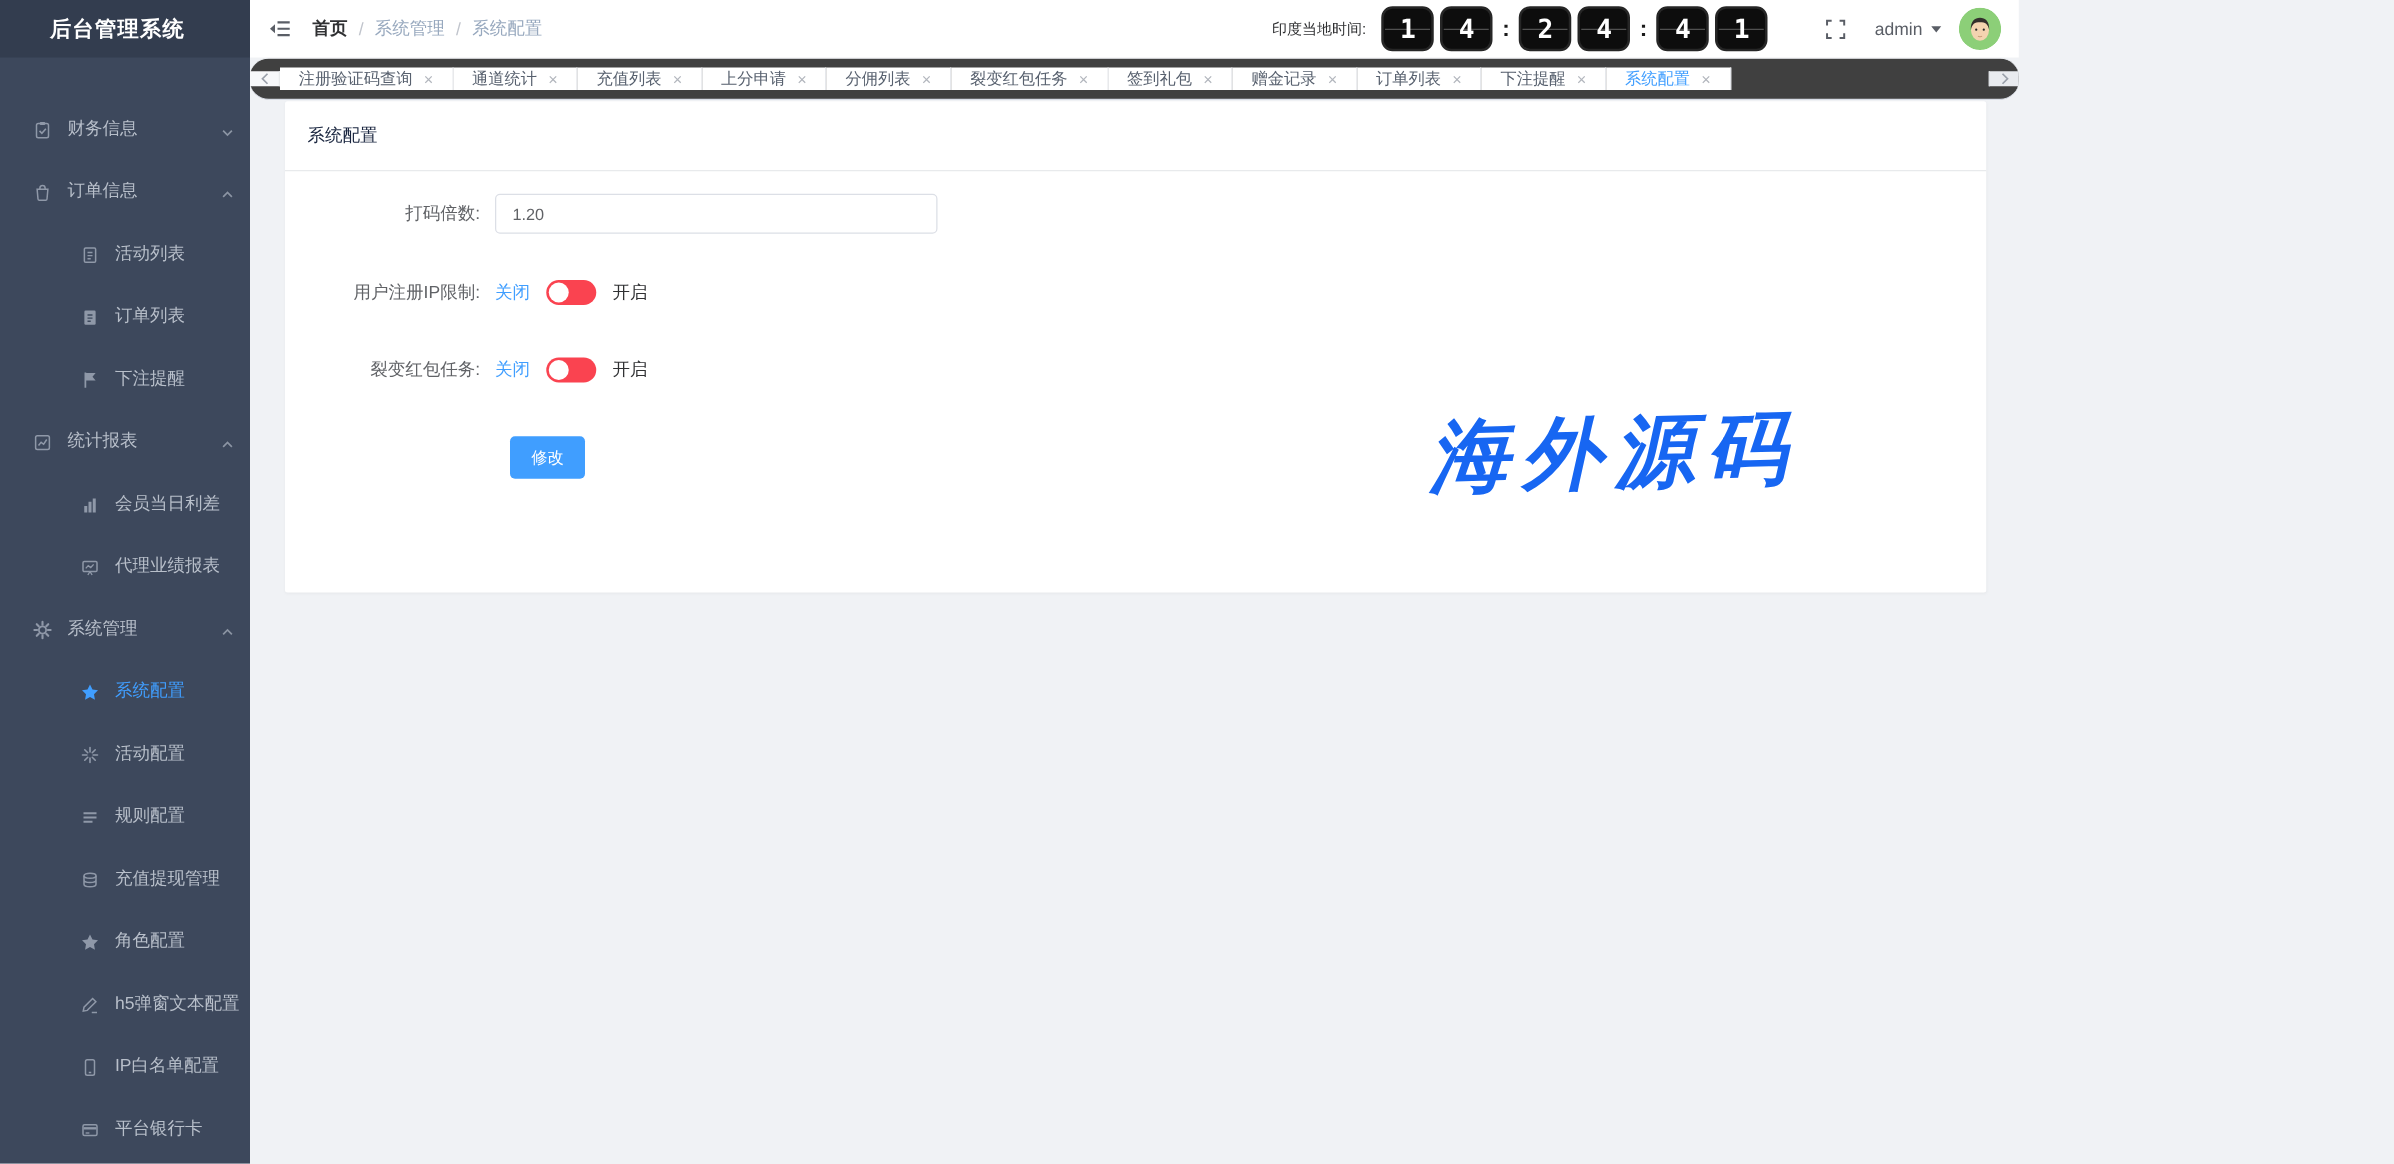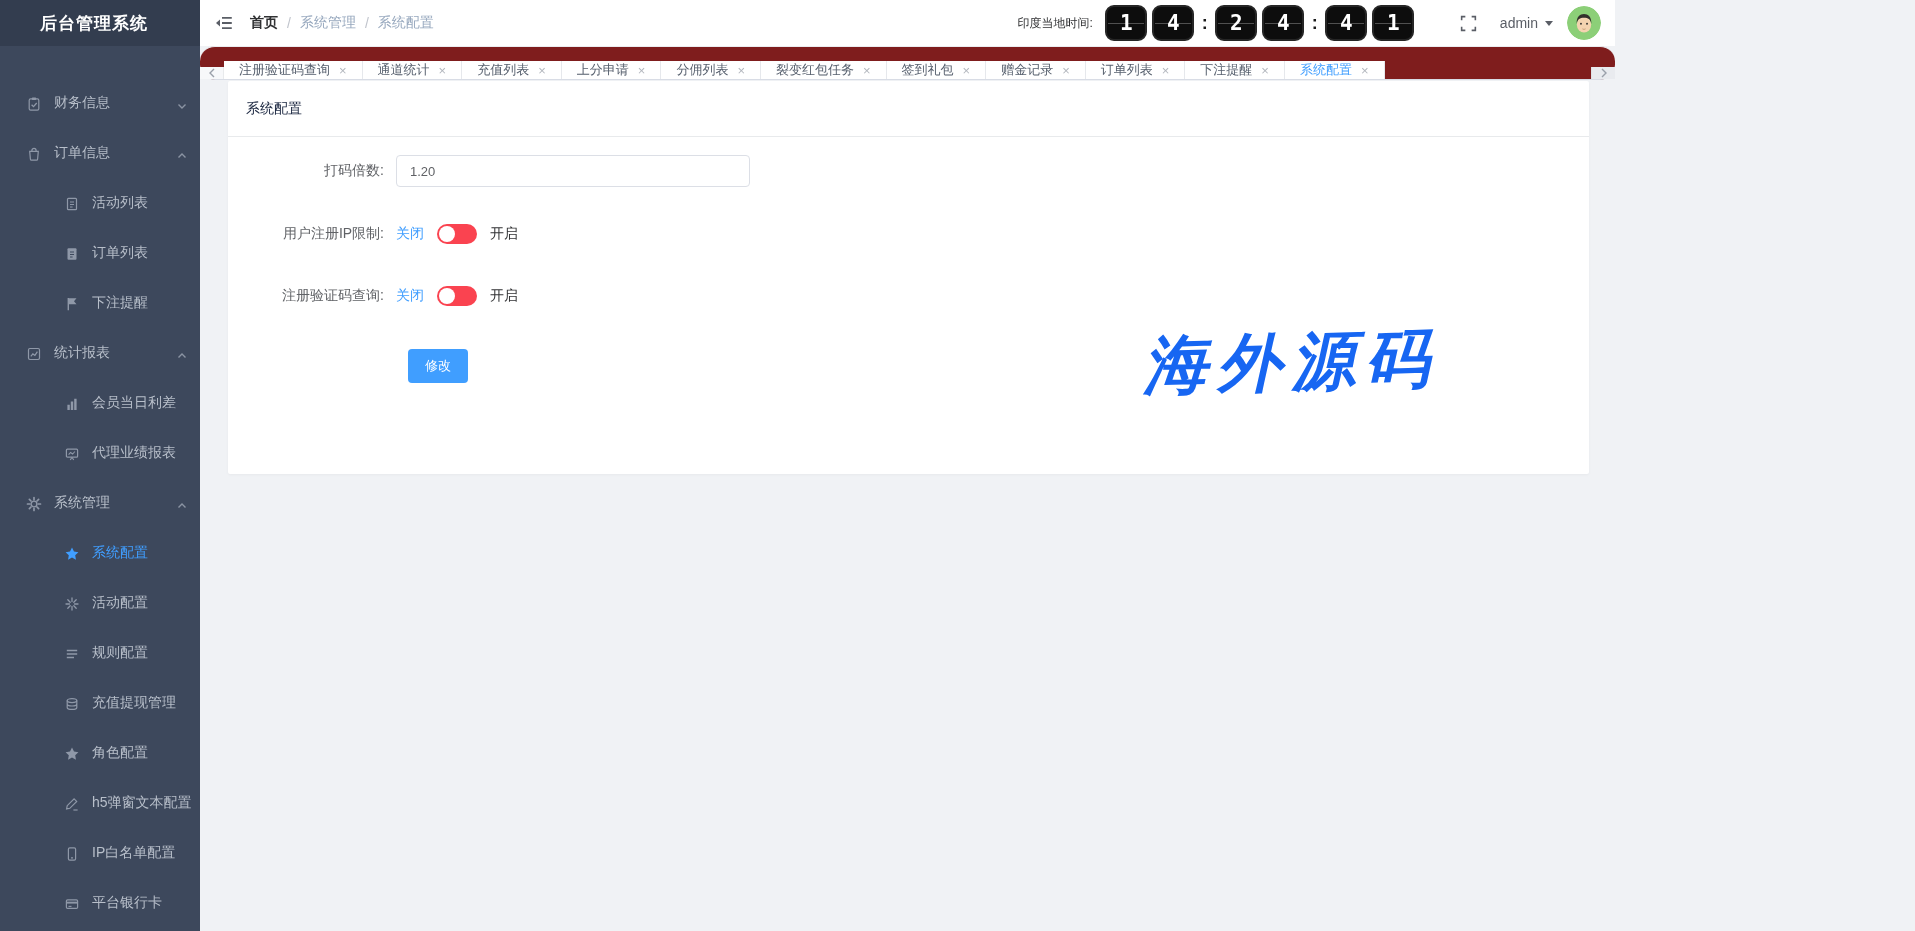--- a/index.html
+++ b/index.html
@@ -47,21 +47,21 @@
   .tile::after{content:'';position:absolute;left:1px;right:1px;top:50%;height:1px;background:rgba(255,255,255,.28);}
   .colon{color:#1a1a1a;font-weight:bold;font-size:18px;margin:0 5px;}
   .fs{width:19px;height:19px;color:#5a5e66;margin-left:42px;cursor:pointer;display:inline-flex;}
   .fs svg{width:100%;height:100%;}
   .user{display:flex;align-items:center;margin-left:22px;cursor:pointer;color:#5a5e66;font-size:14px;gap:7px;}
   .caret{width:0;height:0;border-left:4.5px solid transparent;border-right:4.5px solid transparent;border-top:5.5px solid #5a5e66;display:inline-block;}
   .avatar{width:34px;height:34px;border-radius:50%;overflow:hidden;margin-left:14px;cursor:pointer;flex:0 0 34px;}
   .avatar svg{width:100%;height:100%;display:block;}
 
   
-  .tabbar{height:34px;display:flex;align-items:flex-end;border-top:1px solid #ebedf0;border-bottom:1px solid #d8dce5;flex:0 0 34px;background:#7f1d1d;border-radius:15px;}
+  .tabbar{height:34px;display:flex;align-items:center;border-top:1px solid #ebedf0;border-bottom:1px solid #d8dce5;flex:0 0 34px;background:#404040;border-radius:15px;}
   .tab-scroll{width:24px;display:flex;align-items:center;justify-content:center;color:#9aa0aa;cursor:pointer;}
   .tab-scroll.left{background:#f7f8fa;border-right:1px solid #e8eaec;}
   .tab-scroll.right{background:#e9ebef;border-left:1px solid #dfe2e6;}
   .tab-scroll svg{width:12px;height:12px;}
   .tabs{display:flex;}
   .tab{display:flex;align-items:center;gap:9px;padding:0 15px;background:#fff;border-right:1px solid #e6e8ec;font-size:13px;color:#57606e;cursor:pointer;white-space:nowrap;}
   .tab .close{color:#b2b6bd;font-size:13px;line-height:1;cursor:pointer;}
   .tab.active{color:var(--accent);}
   .tab-filler{flex:1;background:#e9ebef;}
 
@@ -387,21 +387,21 @@
             </div>
 
             <div class="frow">
               <label class="flabel">用户注册IP限制:</label>
               <span class="off-link">关闭</span>
               <span class="switch"></span>
               <span class="on-label">开启</span>
             </div>
 
             <div class="frow">
-              <label class="flabel">注册验证码查询:</label>
+              <label class="flabel">裂变红包任务:</label>
               <span class="off-link">关闭</span>
               <span class="switch"></span>
               <span class="on-label">开启</span>
             </div>
 
             <button class="submit-btn">修改</button>
           </div>
         </div>
         <div class="watermark">海外源码</div>
       </section>

